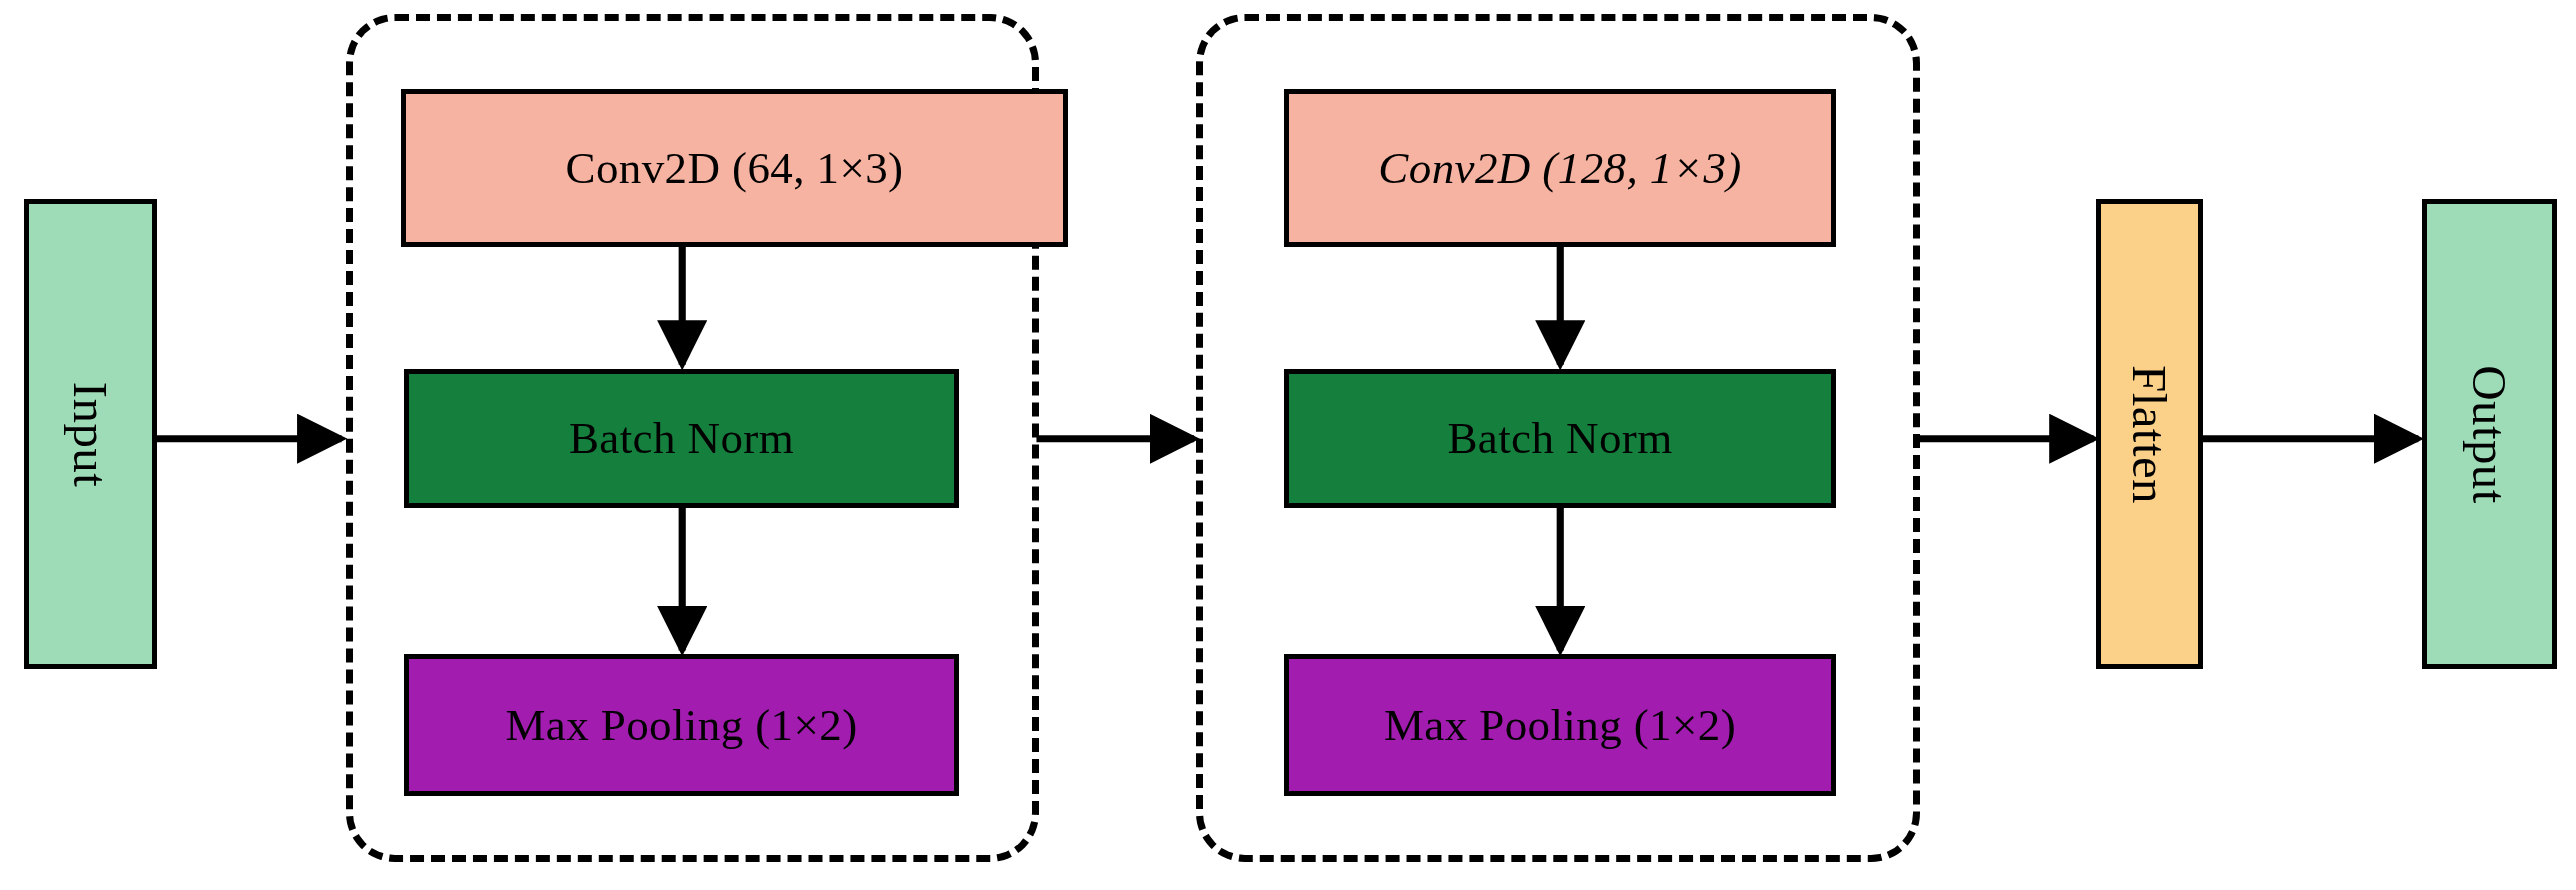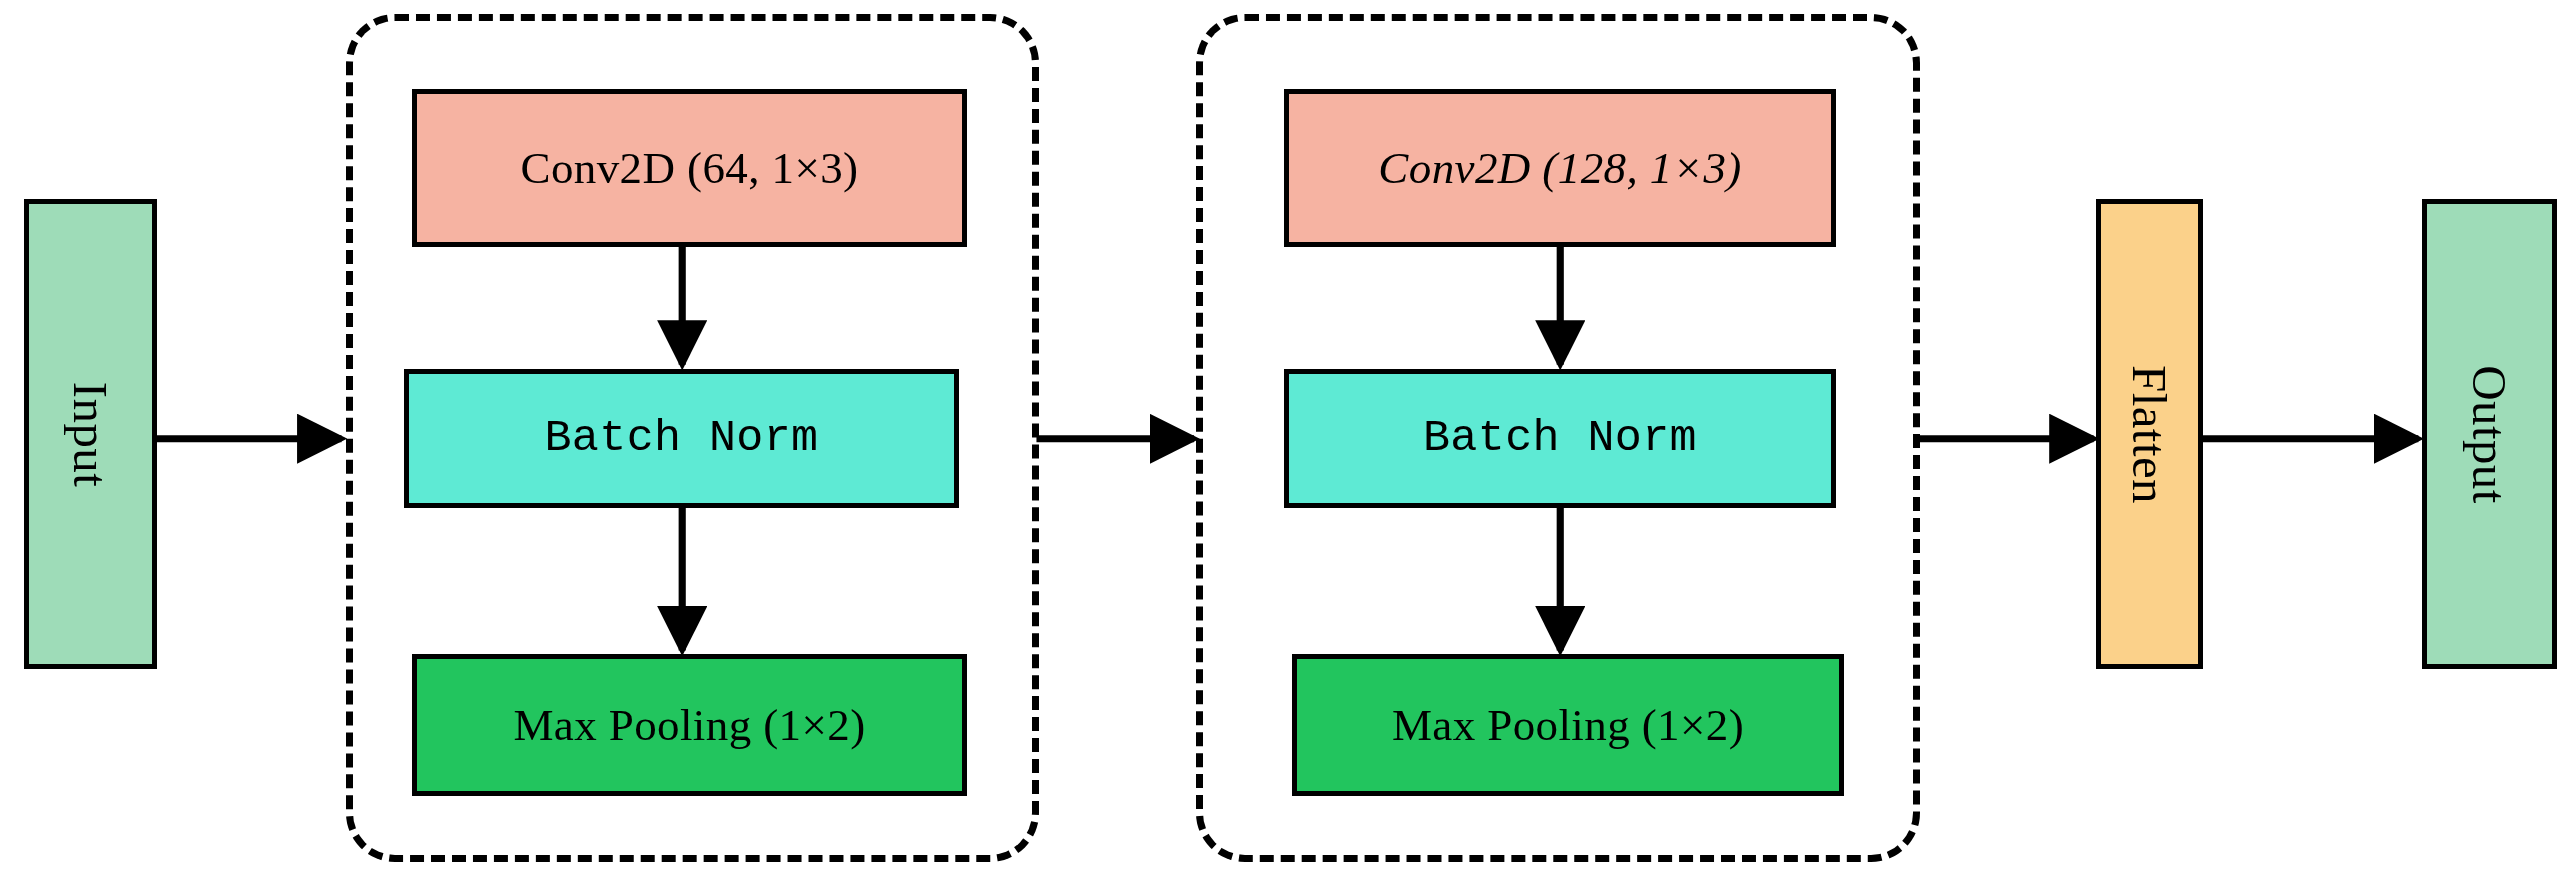--- a/index.html
+++ b/index.html
@@ -42,22 +42,22 @@
   
   .vert-box .label {
     transform: rotate(90deg);
     transform-origin: center center;
     font-size: 49px;
   }
 
   
   .fill-green  { background: #9EDCB8; }
   .fill-salmon { background: #F6B3A2; }
-  .fill-pink   { background: #5eead4; font-family: Liberation Mono, monospace; }
-  .fill-blue   { background: #22c55e; margin-left: 8px; }
+  .fill-pink   { background: #15803d; }
+  .fill-blue   { background: #a21caf; }
   .fill-orange { background: #FBD18A; }
 
   
   .dashed-group {
     position: absolute;
     box-sizing: border-box;
     border: 7.2px dashed #000000;
     border-radius: 49px;
     background: transparent;
   }
@@ -100,21 +100,21 @@
 
     <line x1="1960" y1="638" x2="1960" y2="817" stroke="#000000" stroke-width="9" marker-end="url(#arrowhead)"></line>
   </svg>
 
   <div class="node vert-box fill-green" style="left:24px; top:199px; width:133px; height:470px;">
     <span class="label">Input</span>
   </div>
 
   <div class="dashed-group" style="left:346px; top:13.5px; width:693px; height:848px;"></div>
 
-  <div class="node layer-box fill-salmon" style="left:412px; top:89px; width:555px; height:158px;">
+  <div class="node layer-box fill-salmon" style="left:401px; top:89px; width:667px; height:158px;">
     <span class="label">Conv2D (64, 1×3)</span>
   </div>
 
   <div class="node layer-box fill-pink" style="left:404px; top:369px; width:555px; height:139px;">
     <span class="label">Batch Norm</span>
   </div>
 
   <div class="node layer-box fill-blue" style="left:404px; top:654px; width:555px; height:142px;">
     <span class="label">Max Pooling (1×2)</span>
   </div>

